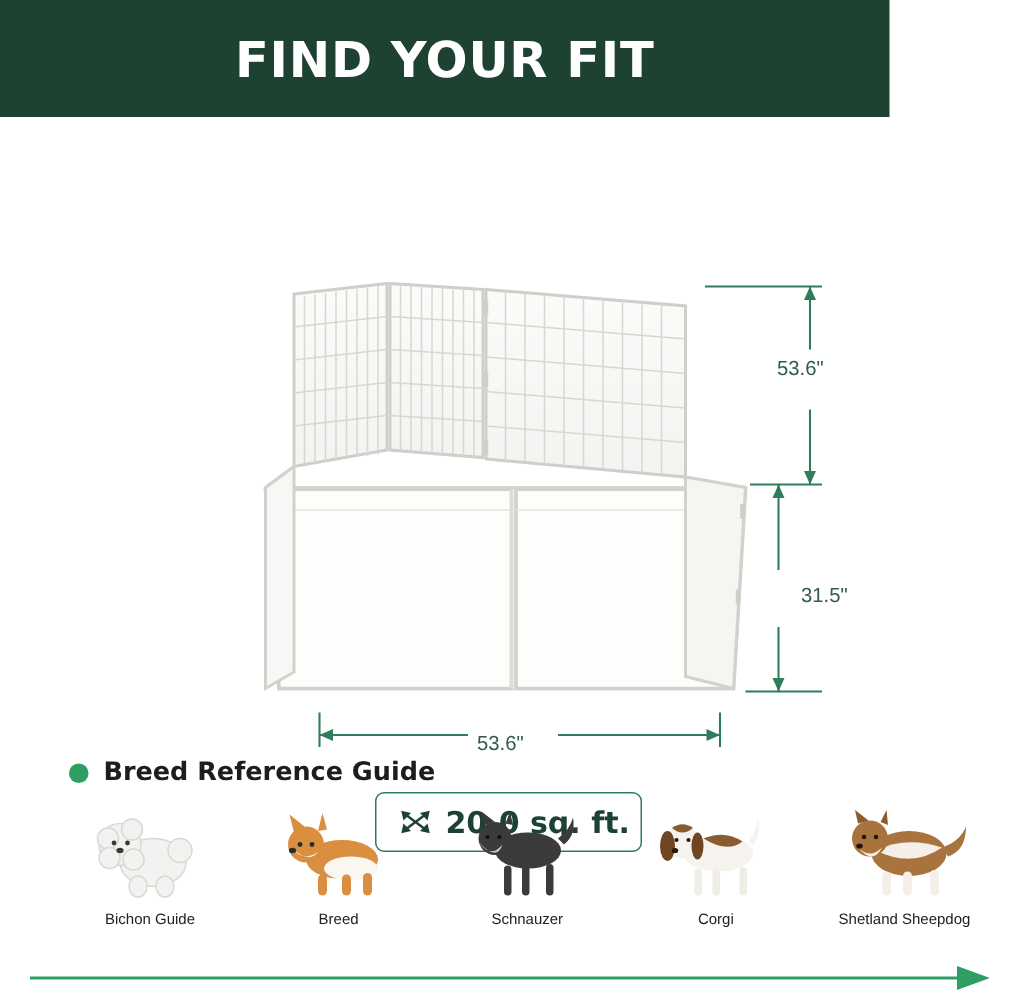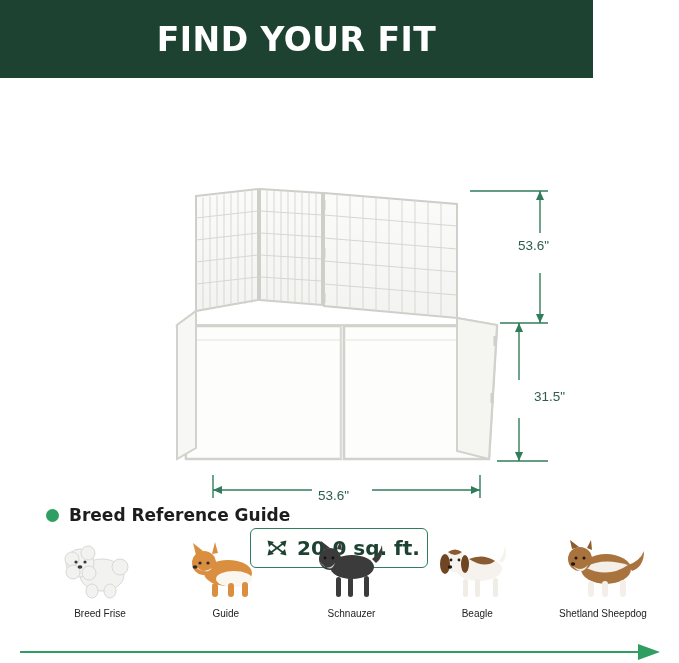--- a/index.html
+++ b/index.html
@@ -320,21 +320,21 @@
             <circle cx="31" cy="34" r="7"></circle>
             <ellipse cx="34" cy="52" rx="6" ry="7"></ellipse>
             <ellipse cx="52" cy="52" rx="6" ry="7"></ellipse>
             <circle cx="62" cy="28" r="8"></circle>
           </g>
           <circle cx="18" cy="23" r="1.6" fill="#3a3a3a"></circle>
           <circle cx="27" cy="23" r="1.6" fill="#3a3a3a"></circle>
           <ellipse cx="22" cy="28" rx="2.4" ry="1.8" fill="#3a3a3a"></ellipse>
         </svg>
       </div>
-      <div class="breed-name">Breed Frise</div>
+      <div class="breed-name">Bichon Guide</div>
     </div>
 
     <div class="breed-item">
       <div class="breed-img">
         <svg width="84" height="62" viewBox="0 0 84 62">
           <g>
             <ellipse cx="44" cy="34" rx="24" ry="13" fill="#d98f3f"></ellipse>
             <ellipse cx="50" cy="40" rx="18" ry="8" fill="#faf6f0"></ellipse>
             <circle cx="20" cy="24" r="12" fill="#d98f3f"></circle>
             <polygon points="12,16 9,4 19,12" fill="#d98f3f"></polygon>
@@ -342,21 +342,21 @@
             <path d="M10 26 q8 10 18 3 q-6 8 -18 -3 z" fill="#faf6f0"></path>
             <rect x="28" y="44" width="6" height="14" rx="3" fill="#d98f3f"></rect>
             <rect x="44" y="44" width="6" height="14" rx="3" fill="#d98f3f"></rect>
             <rect x="58" y="43" width="6" height="15" rx="3" fill="#d98f3f"></rect>
             <circle cx="16" cy="24" r="1.6" fill="#2b2b2b"></circle>
             <circle cx="24" cy="24" r="1.6" fill="#2b2b2b"></circle>
             <ellipse cx="11" cy="28" rx="2.4" ry="1.8" fill="#2b2b2b"></ellipse>
           </g>
         </svg>
       </div>
-      <div class="breed-name">Guide</div>
+      <div class="breed-name">Breed</div>
     </div>
 
     <div class="breed-item">
       <div class="breed-img">
         <svg width="84" height="62" viewBox="0 0 84 62">
           <g>
             <ellipse cx="42" cy="28" rx="22" ry="12" fill="#3b3b3b"></ellipse>
             <circle cx="20" cy="20" r="11" fill="#3b3b3b"></circle>
             <polygon points="13,11 11,2 20,9" fill="#3b3b3b"></polygon>
             <polygon points="27,10 30,2 32,11" fill="#3b3b3b"></polygon>
@@ -387,21 +387,21 @@
             <rect x="28" y="40" width="5" height="18" rx="2.5" fill="#f0ece6"></rect>
             <rect x="40" y="40" width="5" height="18" rx="2.5" fill="#f0ece6"></rect>
             <rect x="58" y="39" width="5" height="19" rx="2.5" fill="#f0ece6"></rect>
             <path d="M64 22 q6 -8 6 -16 q3 12 -3 18 z" fill="#f6f3ee"></path>
             <circle cx="16" cy="21" r="1.4" fill="#241a10"></circle>
             <circle cx="24" cy="21" r="1.4" fill="#241a10"></circle>
             <ellipse cx="15" cy="28" rx="2.2" ry="1.7" fill="#241a10"></ellipse>
           </g>
         </svg>
       </div>
-      <div class="breed-name">Beagle</div>
+      <div class="breed-name">Corgi</div>
     </div>
 
     <div class="breed-item">
       <div class="breed-img">
         <svg width="90" height="62" viewBox="0 0 90 62">
           <g>
             <ellipse cx="48" cy="30" rx="25" ry="15" fill="#a9733e"></ellipse>
             <path d="M26 28 q20 -10 44 -2 q-20 14 -44 2 z" fill="#f4efe8"></path>
             <circle cx="22" cy="20" r="12" fill="#a9733e"></circle>
             <path d="M14 26 q8 8 16 0 q-6 12 -16 0 z" fill="#f4efe8"></path>

